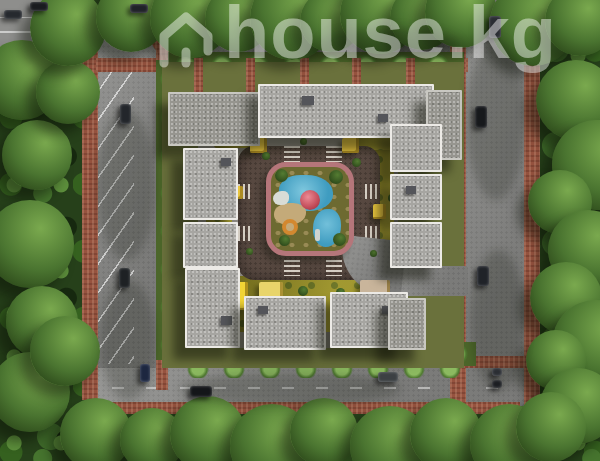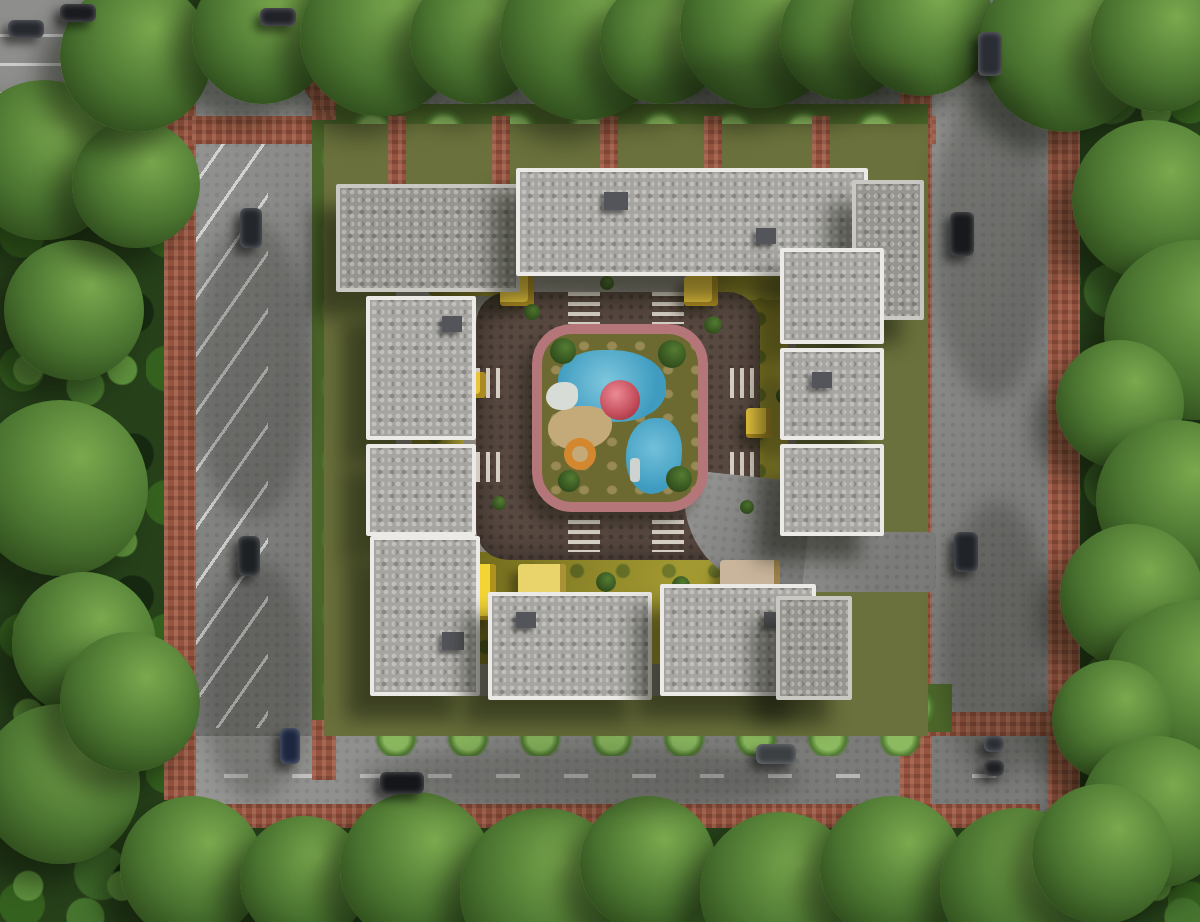--- a/index.html
+++ b/index.html
@@ -248,14 +248,21 @@
   <div class="car" style="left:477px;top:266px;width:12px;height:20px;background:#202328;"></div>
   <div class="car" style="left:190px;top:386px;width:22px;height:11px;background:#141619;"></div>
   <div class="car" style="left:378px;top:372px;width:20px;height:10px;background:#3c4043;"></div>
   <div class="car" style="left:140px;top:364px;width:10px;height:18px;background:#1d2740;"></div>
   <div class="car" style="left:4px;top:10px;width:18px;height:9px;background:#26292e;"></div>
   <div class="car" style="left:30px;top:2px;width:18px;height:9px;background:#191b1f;"></div>
   <div class="car" style="left:130px;top:4px;width:18px;height:9px;background:#202228;"></div>
   <div class="car" style="left:492px;top:368px;width:10px;height:8px;background:#2b2e33;"></div>
   <div class="car" style="left:492px;top:380px;width:10px;height:8px;background:#1c1e22;"></div>
 
+  <div class="watermark">
+    <svg style="position:absolute;left:24px;top:6px;opacity:.45;" width="64" height="62" viewBox="0 0 64 62">
+      <path d="M12 57 V30 L34 11 L56 30 V45" fill="none" stroke="#ffffff" stroke-width="9" stroke-linecap="round" stroke-linejoin="round"></path>
+      <path d="M34 57 V46" fill="none" stroke="#ffffff" stroke-width="9" stroke-linecap="round"></path>
+    </svg>
+    <div class="wm-text">house.kg</div>
+  </div>
 
 </div>
 
 </body></html>

